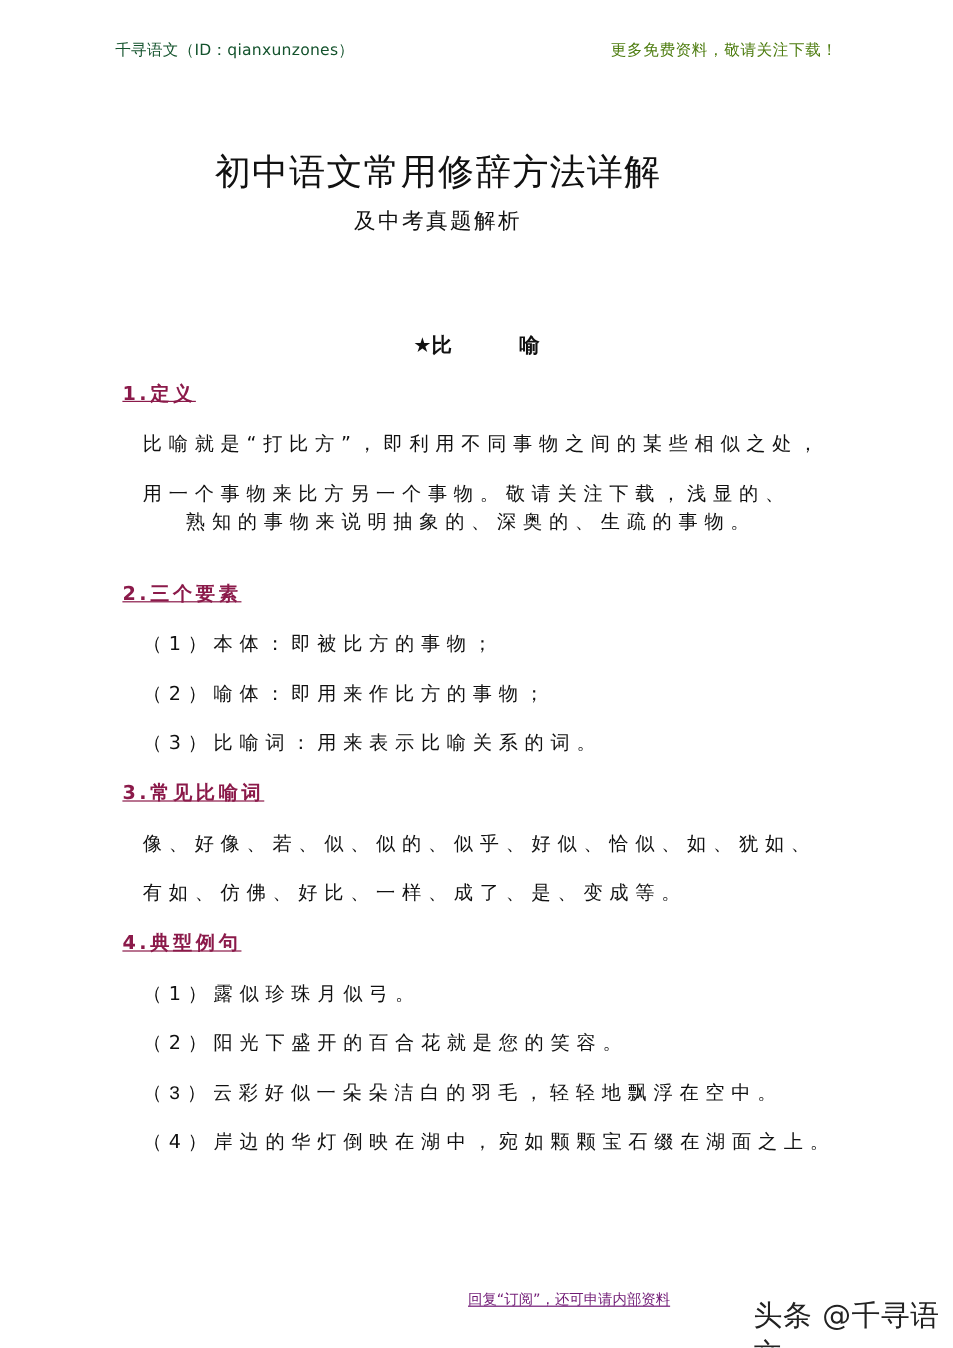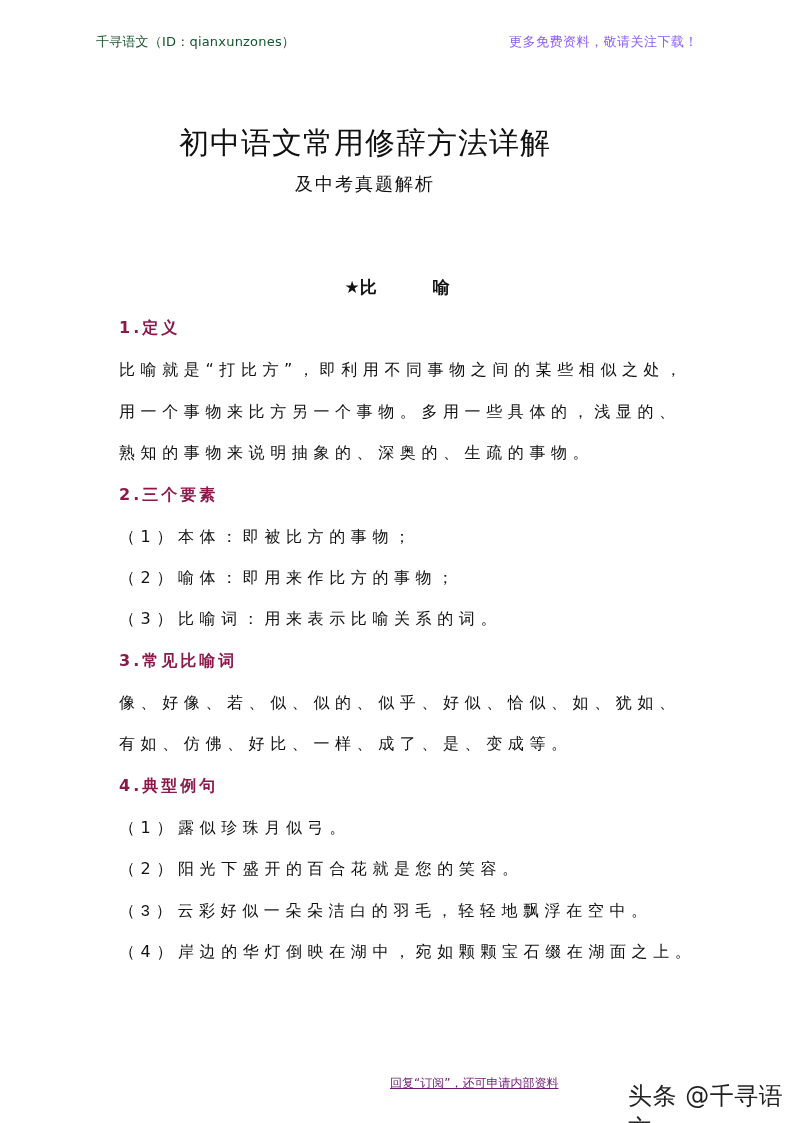--- a/index.html
+++ b/index.html
@@ -21,21 +21,21 @@
       top: 33px;
       font-size: 13px;
       color: #14532d;
       letter-spacing: 0.2px;
     }
     .page-header-right {
       position: absolute;
       right: 96px;
       top: 33px;
       font-size: 13px;
-      color: #8b5cf6;
+      color: #4d7c0f;
       letter-spacing: 0.5px;
     }
     .title {
       position: absolute;
       left: 0;
       width: 730px;
       text-align: center;
       top: 123px;
       font-size: 30px;
       letter-spacing: 1px;
@@ -60,25 +60,26 @@
       font-size: 17px;
       font-weight: bold;
       color: #111;
     }
     .section-title .gap {
       display: inline-block;
       width: 56px;
     }
     .heading {
       position: absolute;
-      left: 119px;
+      left: 102px;
       font-size: 16px;
       font-weight: bold;
       color: #8b1a4a;
       letter-spacing: 3px;
+      text-decoration: underline;
     }
     .line {
       position: absolute;
       left: 119px;
       font-size: 16px;
       color: #111;
       letter-spacing: 5.6px;
       white-space: nowrap;
     }
     .footer-note {
@@ -107,22 +108,22 @@
 
 <div class="title">初中语文常用修辞方法详解</div>
 <div class="subtitle">及中考真题解析</div>
 
 <div class="section-title">
   <span>★</span><span>比</span><span class="gap"></span><span>喻</span>
 </div>
 
 <div class="heading" style="top:318px;">1.定义</div>
 <div class="line" style="top:360px;">比喻就是“打比方”，即利用不同事物之间的某些相似之处，</div>
-<div class="line" style="top:402px;">用一个事物来比方另一个事物。多用一些具体的，浅显的、</div>
-<div class="line" style="top:443px;">熟知的事物来说明抽象的、深奥的、生疏的事物。</div>
+<div class="line" style="top:402px;">用一个事物来比方另一个事物。敬请关注下载，浅显的、</div>
+<div class="line" style="top:425px;margin-left:36px;">熟知的事物来说明抽象的、深奥的、生疏的事物。</div>
 
 <div class="heading" style="top:485px;">2.三个要素</div>
 <div class="line" style="top:527px;">（1）本体：即被比方的事物；</div>
 <div class="line" style="top:568px;">（2）喻体：即用来作比方的事物；</div>
 <div class="line" style="top:609px;">（3）比喻词：用来表示比喻关系的词。</div>
 
 <div class="heading" style="top:651px;">3.常见比喻词</div>
 <div class="line" style="top:693px;">像、好像、若、似、似的、似乎、好似、恰似、如、犹如、</div>
 <div class="line" style="top:734px;">有如、仿佛、好比、一样、成了、是、变成等。</div>
 

